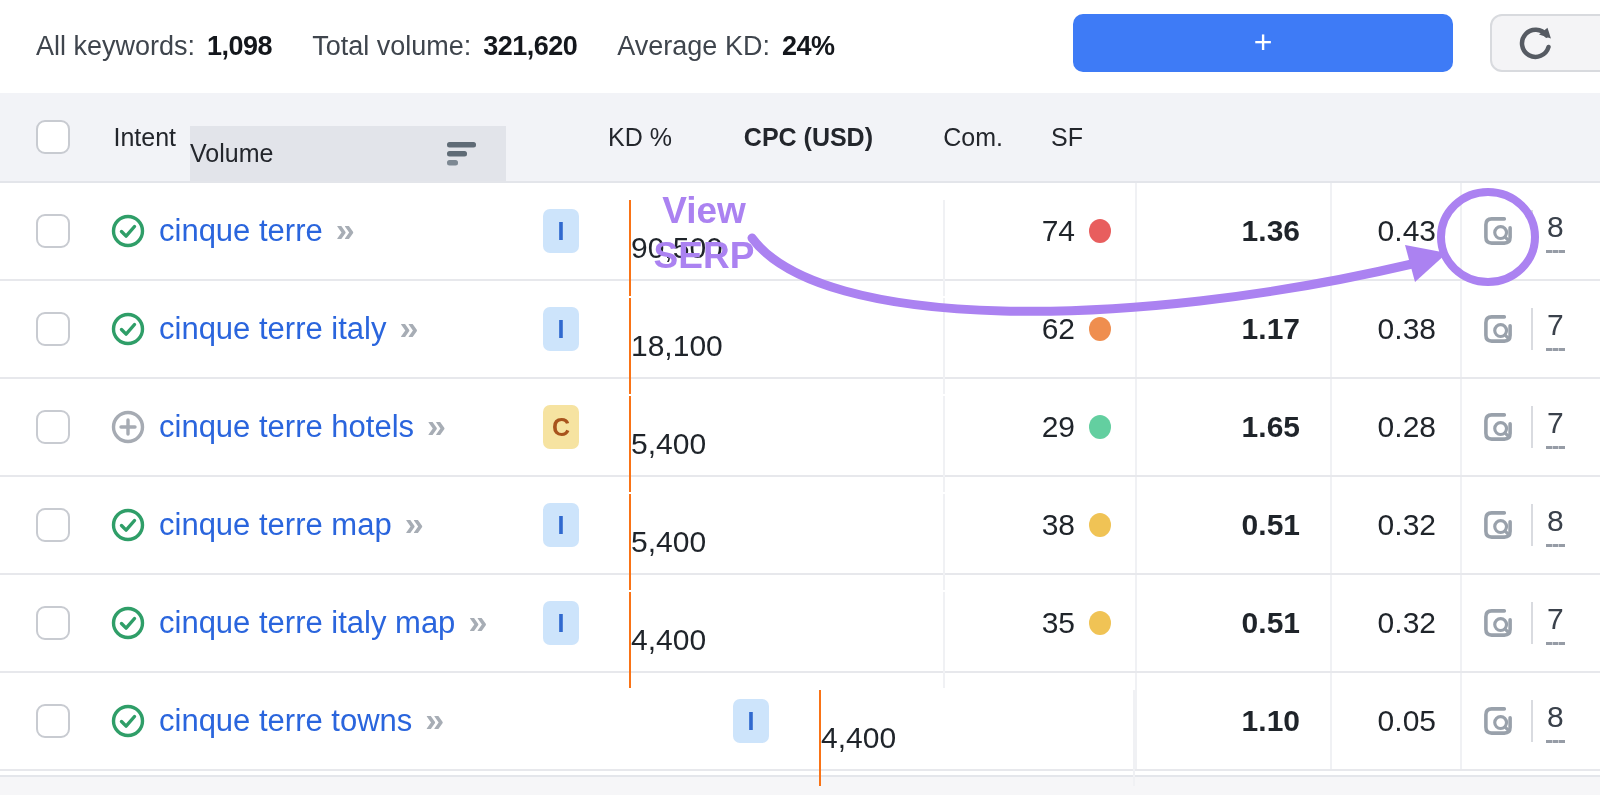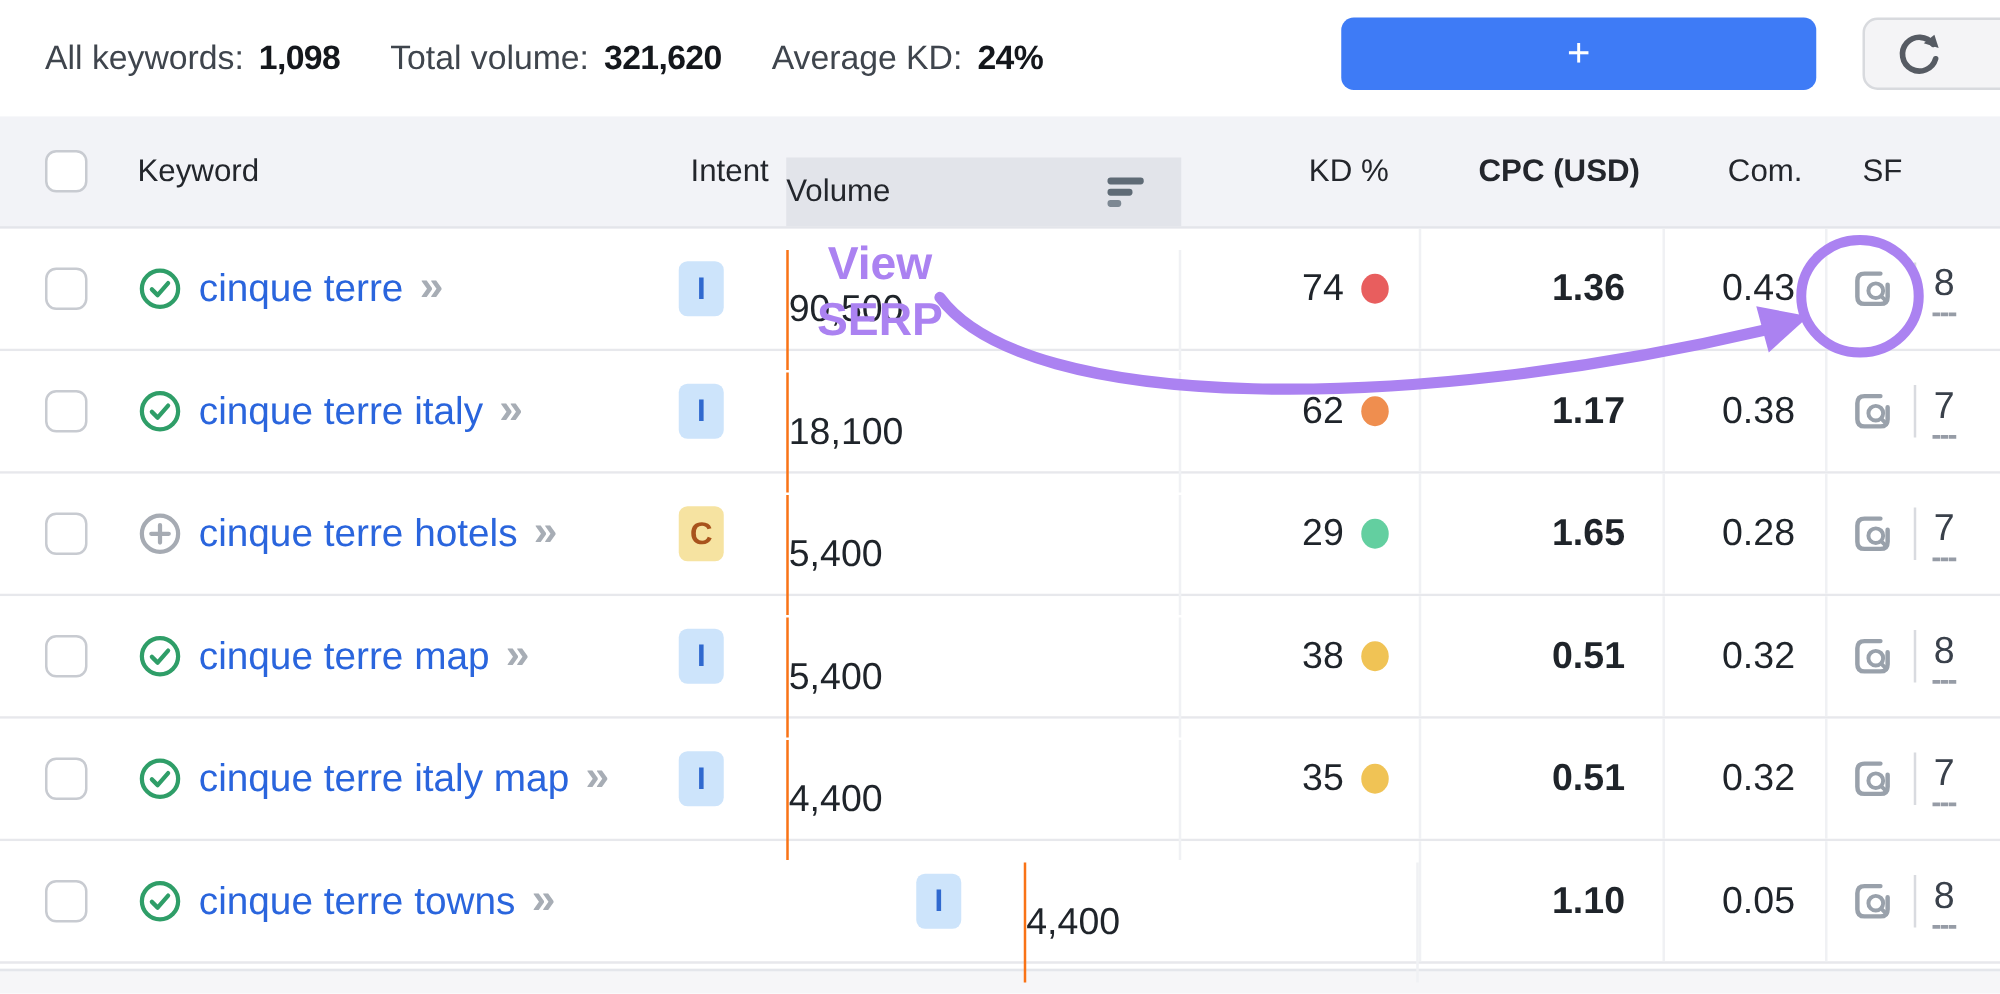--- a/index.html
+++ b/index.html
@@ -106,23 +106,20 @@
         <path d="M32.5 13.5 A 13.5 13.5 0 1 0 34.5 25" fill="none" stroke="#565b63" stroke-width="4.5" stroke-linecap="round"></path>
         <polygon points="38,14.5 25.5,14.5 31.5,5.5" fill="#565b63" transform="rotate(18 31.5 12)"></polygon>
       </svg>
     </button>
   </div>
 
   <div class="thead">
     <div class="c c-check">
       <div class="checkbox"></div>
     </div>
-    <div class="c c-kw">
-      <span>Keyword</span>
-    </div>
     <div class="c c-int">
       <span>Intent</span>
     </div>
     <div class="c c-vol">
       <span>Volume</span>
       <span class="sort-icon">
         <svg width="32" height="26" viewBox="0 0 32 26">
           <rect x="1" y="1" width="29" height="5.5" rx="2.5" fill="#5f6b76"></rect>
           <rect x="1" y="10" width="20" height="5.5" rx="2.5" fill="#5f6b76"></rect>
           <rect x="1" y="19" width="11" height="5.5" rx="2.5" fill="#7d8893"></rect>

